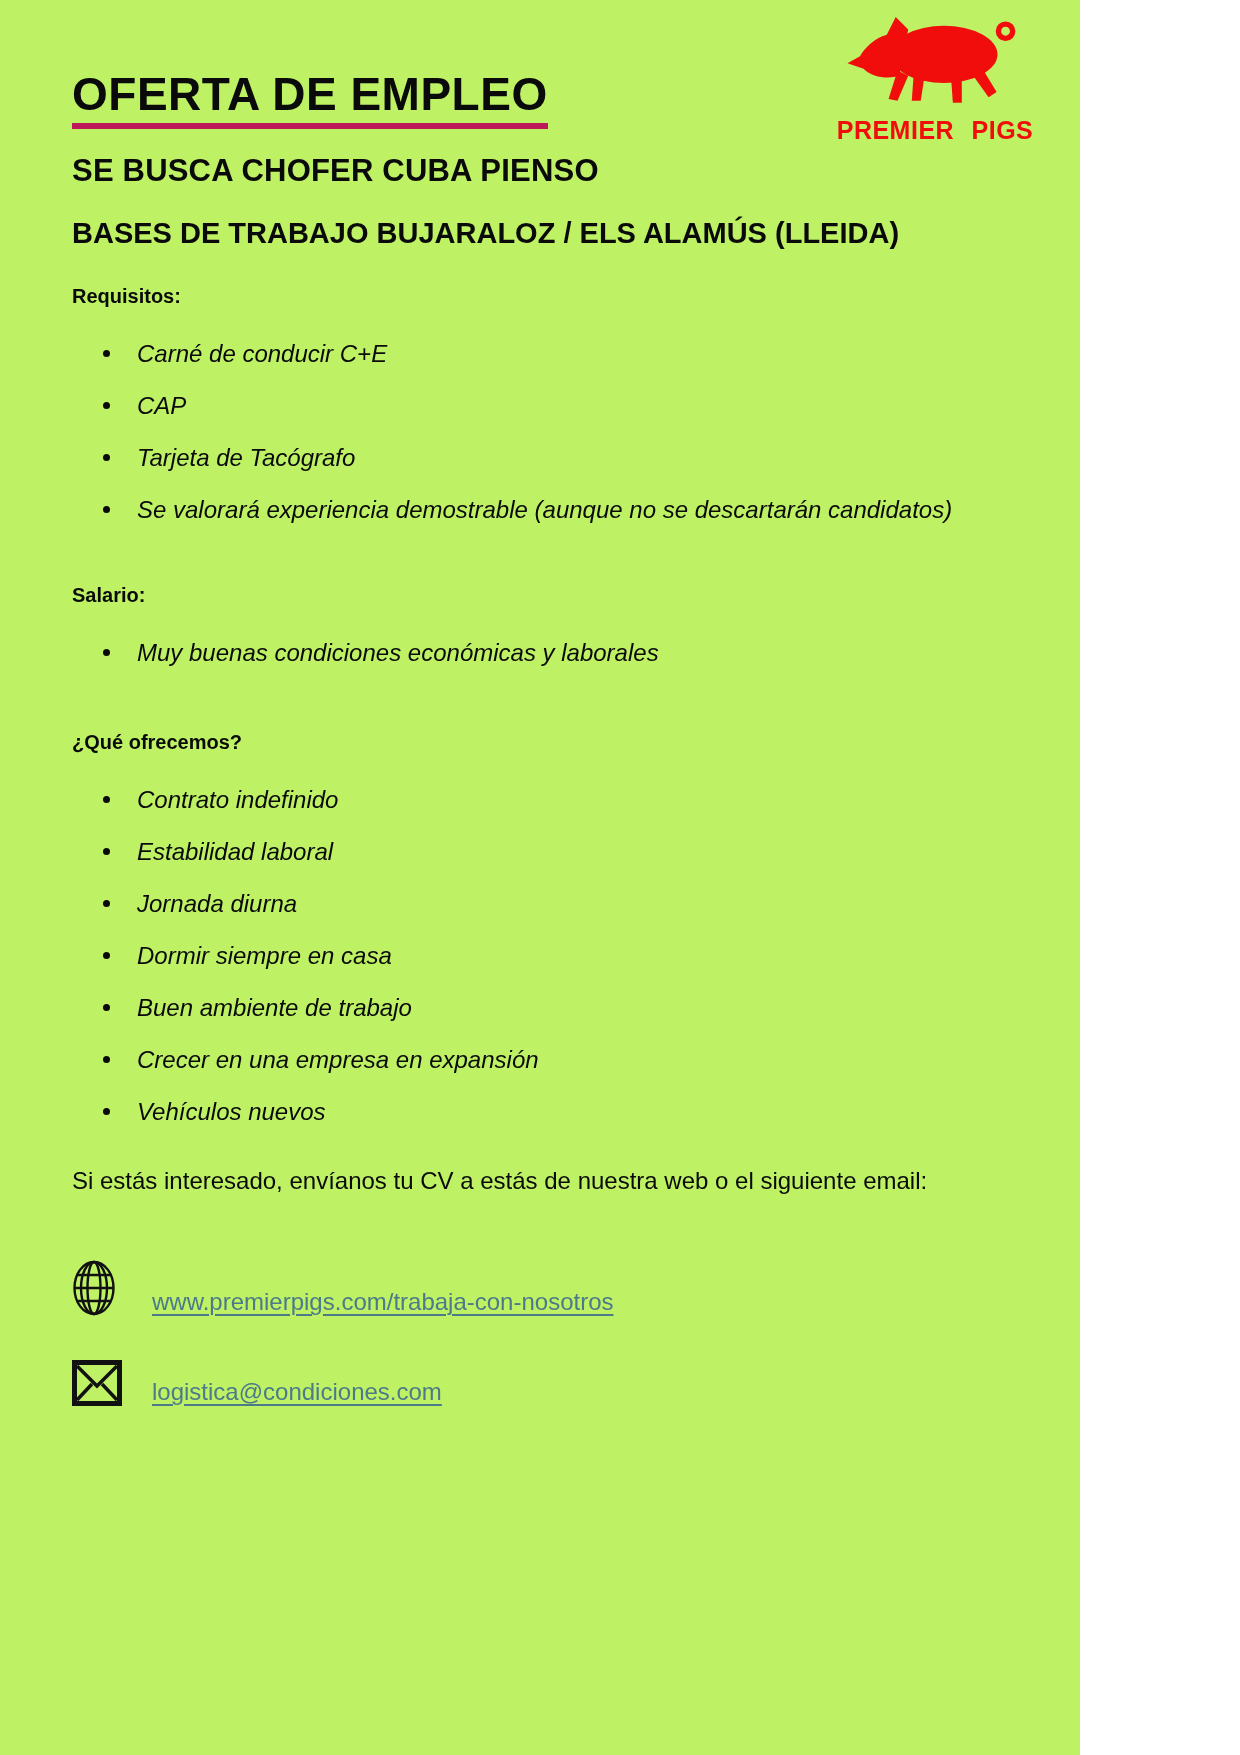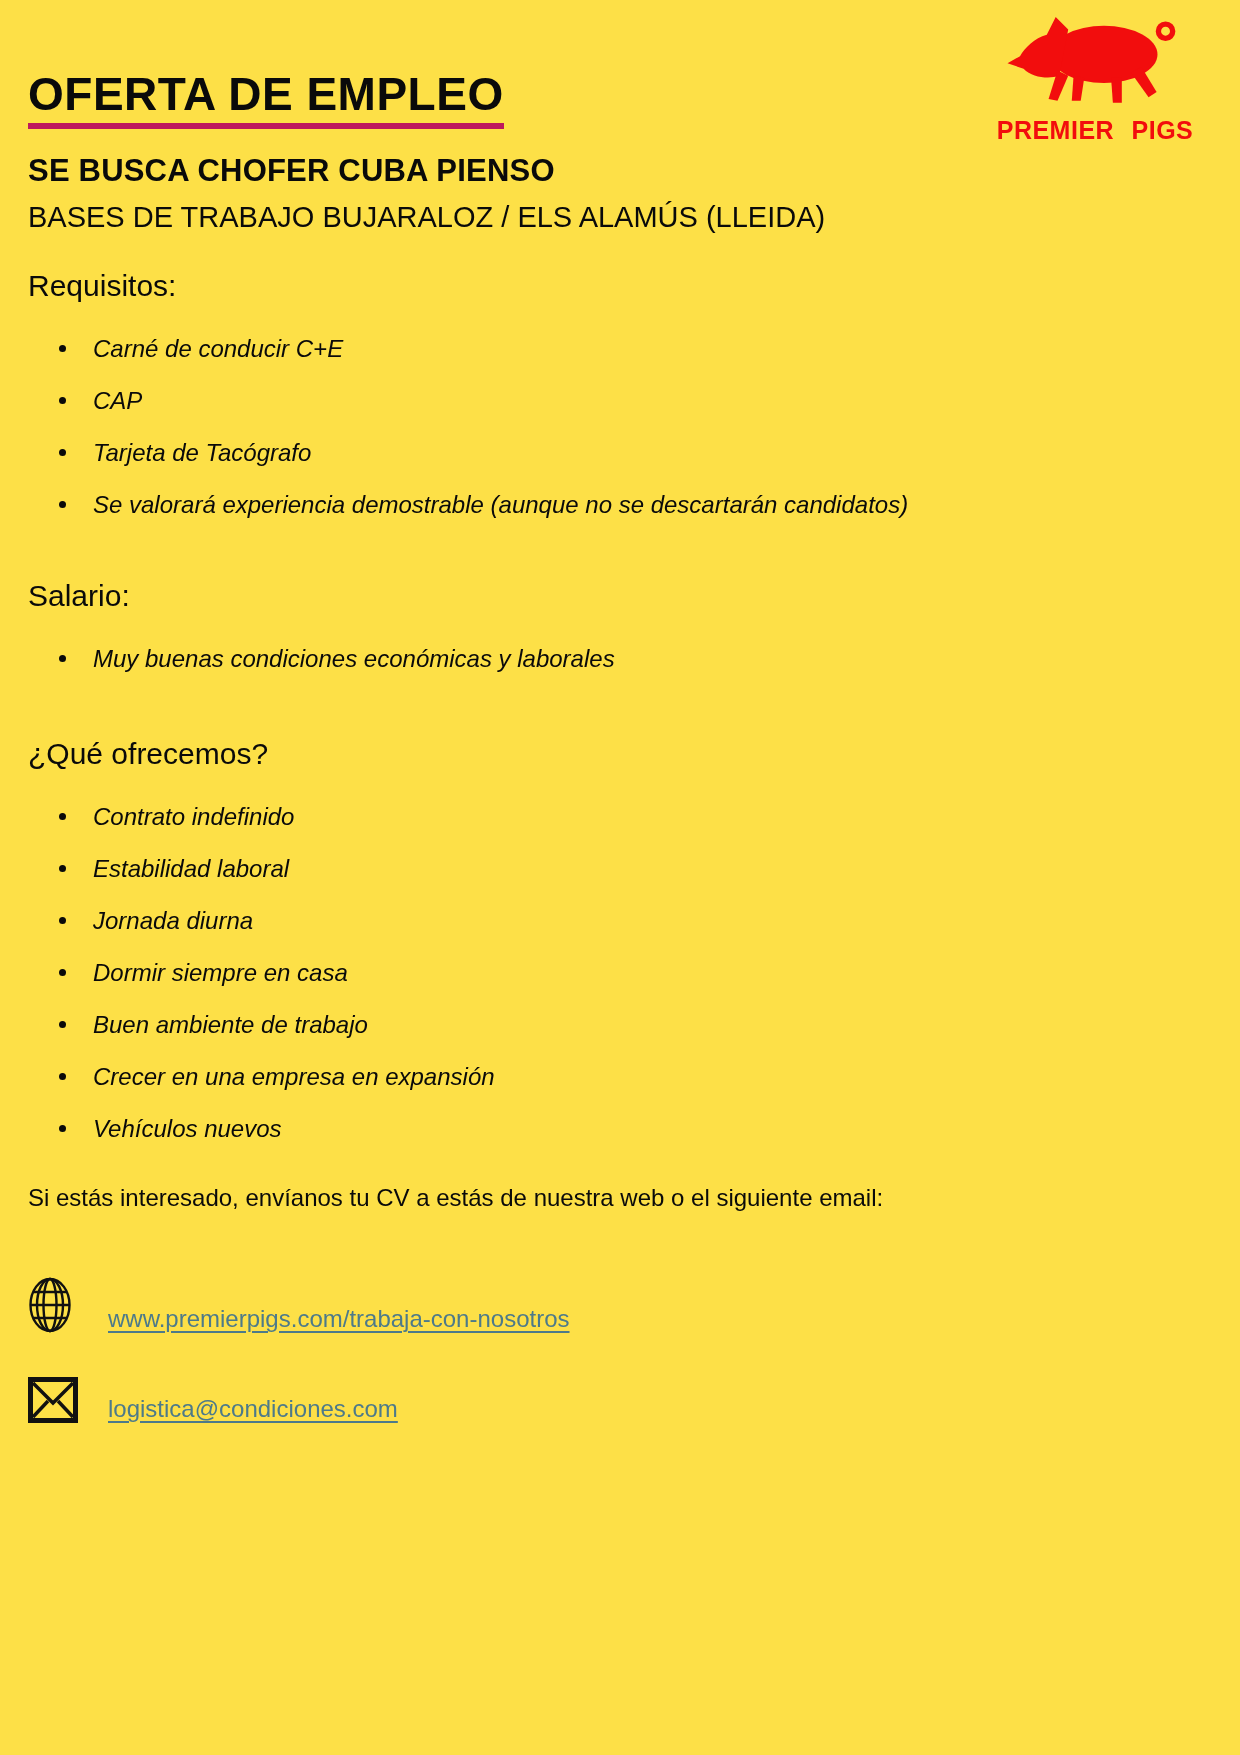--- a/index.html
+++ b/index.html
@@ -1,22 +1,22 @@
 <!DOCTYPE html>
 <html><head>
 <meta charset="utf-8">
 <style>
   html, body { margin: 0; padding: 0; background: #ffffff; }
   .page {
     position: relative;
-    width: 1240px;
+    width: 1080px;
     height: 1755px;
     box-sizing: border-box;
-    padding: 0 70px 0 28px;
-    background: #fde047;
+    padding: 0 70px 0 72px;
+    background: #bef264;
     font-family: "Liberation Sans", "DejaVu Sans", sans-serif;
     color: #0a0a0a;
     overflow: hidden;
   }
 
   
   .logo {
     position: absolute;
     top: 8px;
     right: 40px;
@@ -44,28 +44,28 @@
     border-bottom: 6px solid #be185d;
     padding-bottom: 5px;
   }
   .subtitle {
     margin-top: 24px;
     font-size: 31px;
     font-weight: 700;
     letter-spacing: 0.2px;
   }
   .bases {
-    margin-top: 12px;
+    margin-top: 28px;
     font-size: 29px;
-    font-weight: 400;
+    font-weight: 700;
   }
 
   .sec-h {
-    font-size: 30px;
-    font-weight: 400;
+    font-size: 20px;
+    font-weight: 700;
   }
   .sec-h.requisitos   { margin-top: 35px; }
   .sec-h.salario      { margin-top: 60px; }
   .sec-h.ofrecemos    { margin-top: 64px; }
 
   ul.bullets {
     list-style: none;
     margin: 32px 0 0 0;
     padding: 0;
   }

